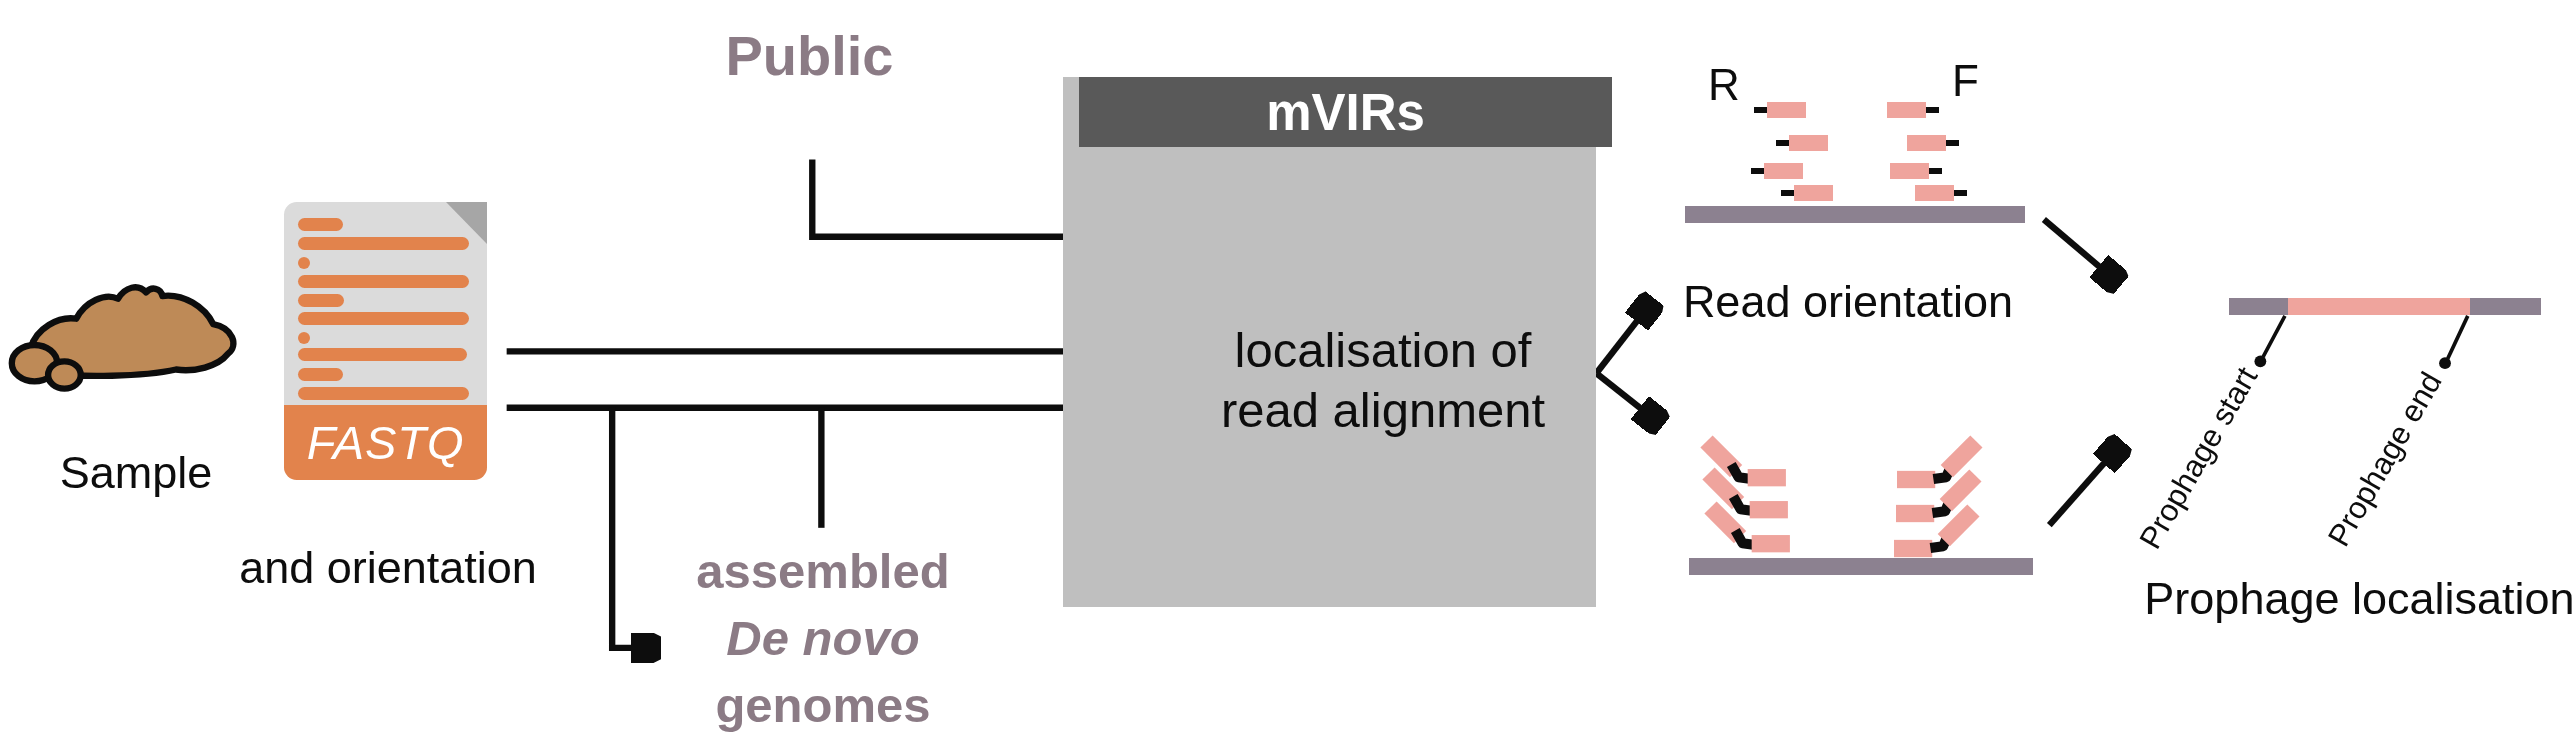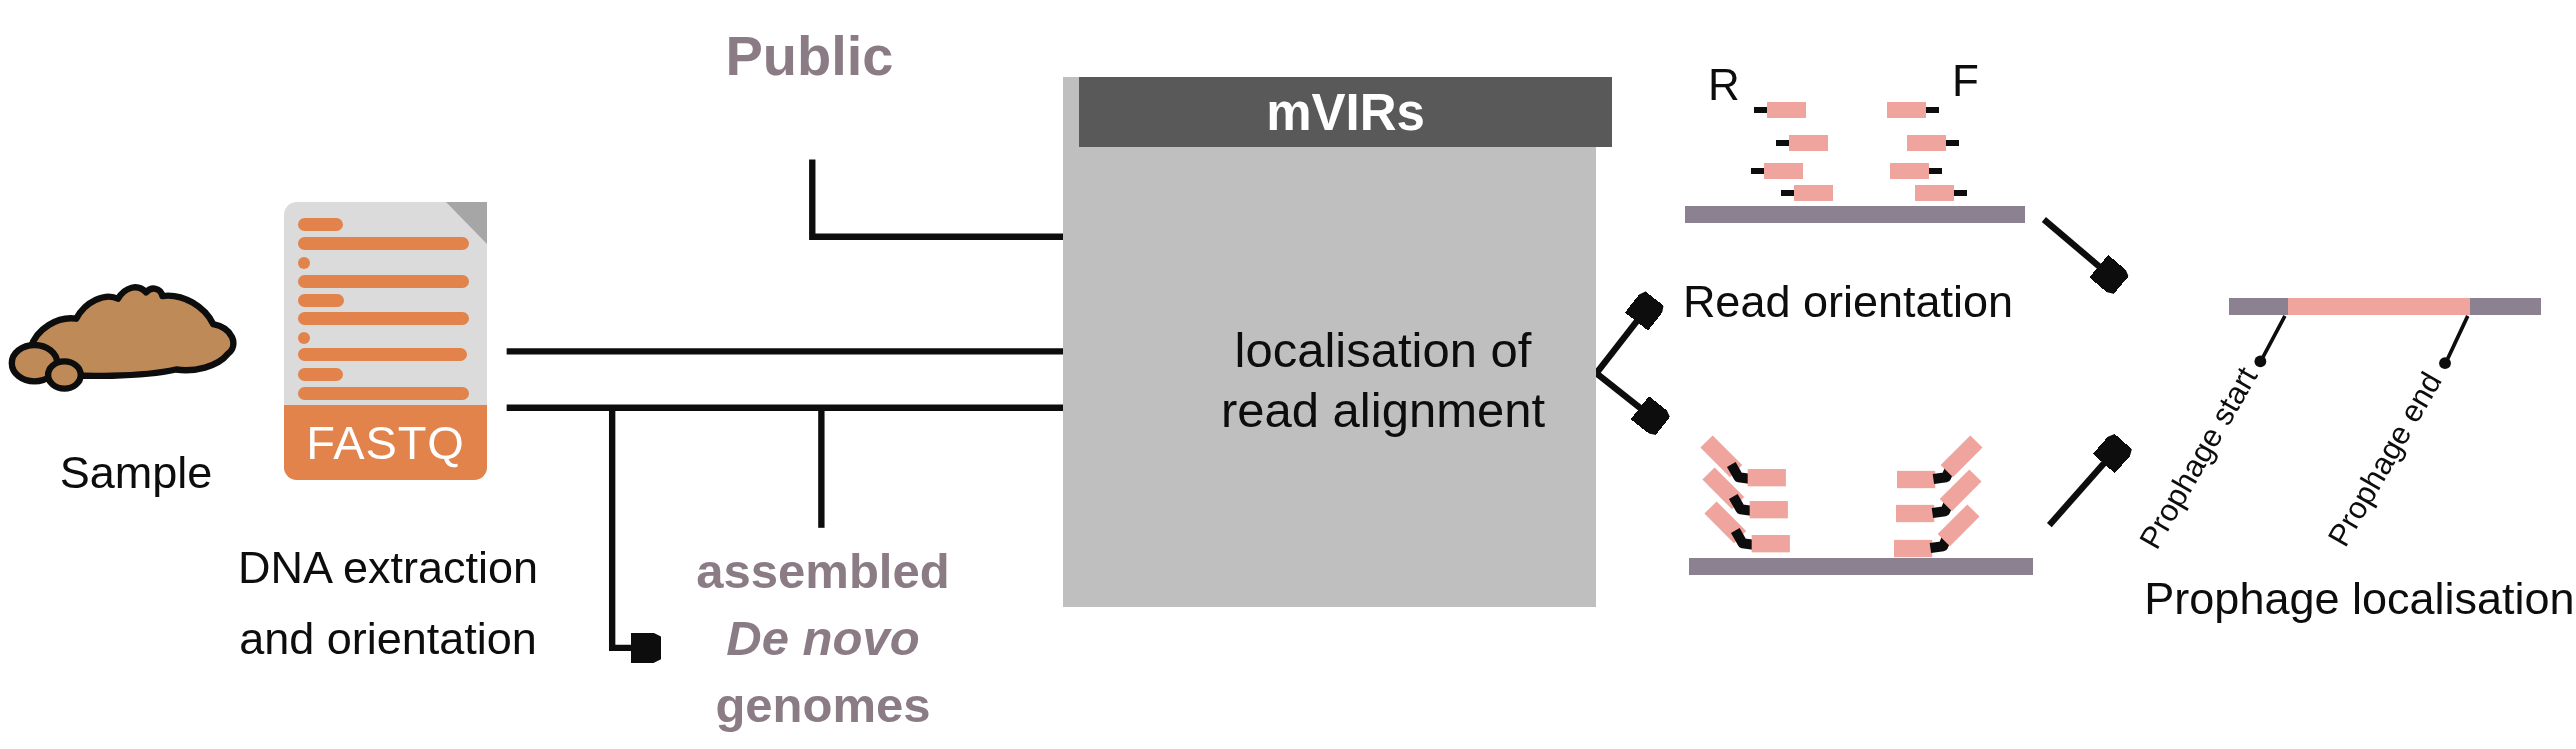--- a/index.html
+++ b/index.html
@@ -20,21 +20,21 @@
   .overlay path.thin{stroke-width:4;}
   .overlay circle{fill:var(--ink); stroke:none;}
 
   
   .doc{left:284px; top:202px; width:203px; height:277px; background:var(--doc-body); border-radius:12.7px;}
   .doc-fold{top:0; right:0; width:0; height:0; border-bottom:42px solid transparent; border-right:41px solid var(--doc-fold);}
   .doc-line{left:13.6px; height:12.7px; border-radius:7.3px; background:var(--orange);}
   .doc-dot{left:13.6px; width:12px; height:12px; border-radius:50%; background:var(--orange);}
   .doc-footer{left:0; top:203px; width:203px; height:75px; background:var(--orange); border-radius:0 0 12.7px 12.7px;
               display:flex; align-items:center; justify-content:center;}
-  .doc-footer-label{color:#fff; font-size:47px; letter-spacing:0.9px;}
+  .doc-footer-label{color:#fff; font-size:47px; letter-spacing:0.9px;font-style:italic;}
 
   
   .mvirs-box{left:1063px; top:77px; width:533px; height:530px; background:var(--box-body);}
   .mvirs-header{left:16px; top:0; width:100%; height:70px; background:var(--box-header);
                 display:flex; align-items:center; justify-content:center;text-align:center;}
   .mvirs-title{color:#fff; font-weight:bold; font-size:51px;}
   .mvirs-step{left:1174px; top:320px; width:418px; text-align:center; font-size:49px; line-height:60px; white-space:nowrap;}
 
   
   .read{display:flex; align-items:center;}
@@ -105,21 +105,20 @@
     <div class="abs doc-dot" style="top:130px;"></div>
     <div class="abs doc-line" style="top:146px; width:169px;"></div>
     <div class="abs doc-line" style="top:166px; width:45px;"></div>
     <div class="abs doc-line" style="top:185px; width:171px;"></div>
     <div class="abs doc-footer">
       <span class="doc-footer-label">FASTQ</span>
     </div>
   </div>
 
   <div class="abs caption" style="left:165px; top:532px; width:446px;">
-    <div>DNA extraction</div>
     <div>and orientation</div>
   </div>
 
   <div class="abs mauve" style="left:564px; top:14.6px; width:491px; font-size:56px; line-height:82px;">
     <div>Public</div>
   </div>
 
   <div class="abs mauve" style="left:641px; top:538px; width:364px; font-size:49px; line-height:67px;">
     <div>assembled</div>
     <div style="font-style:italic;">De novo</div>

